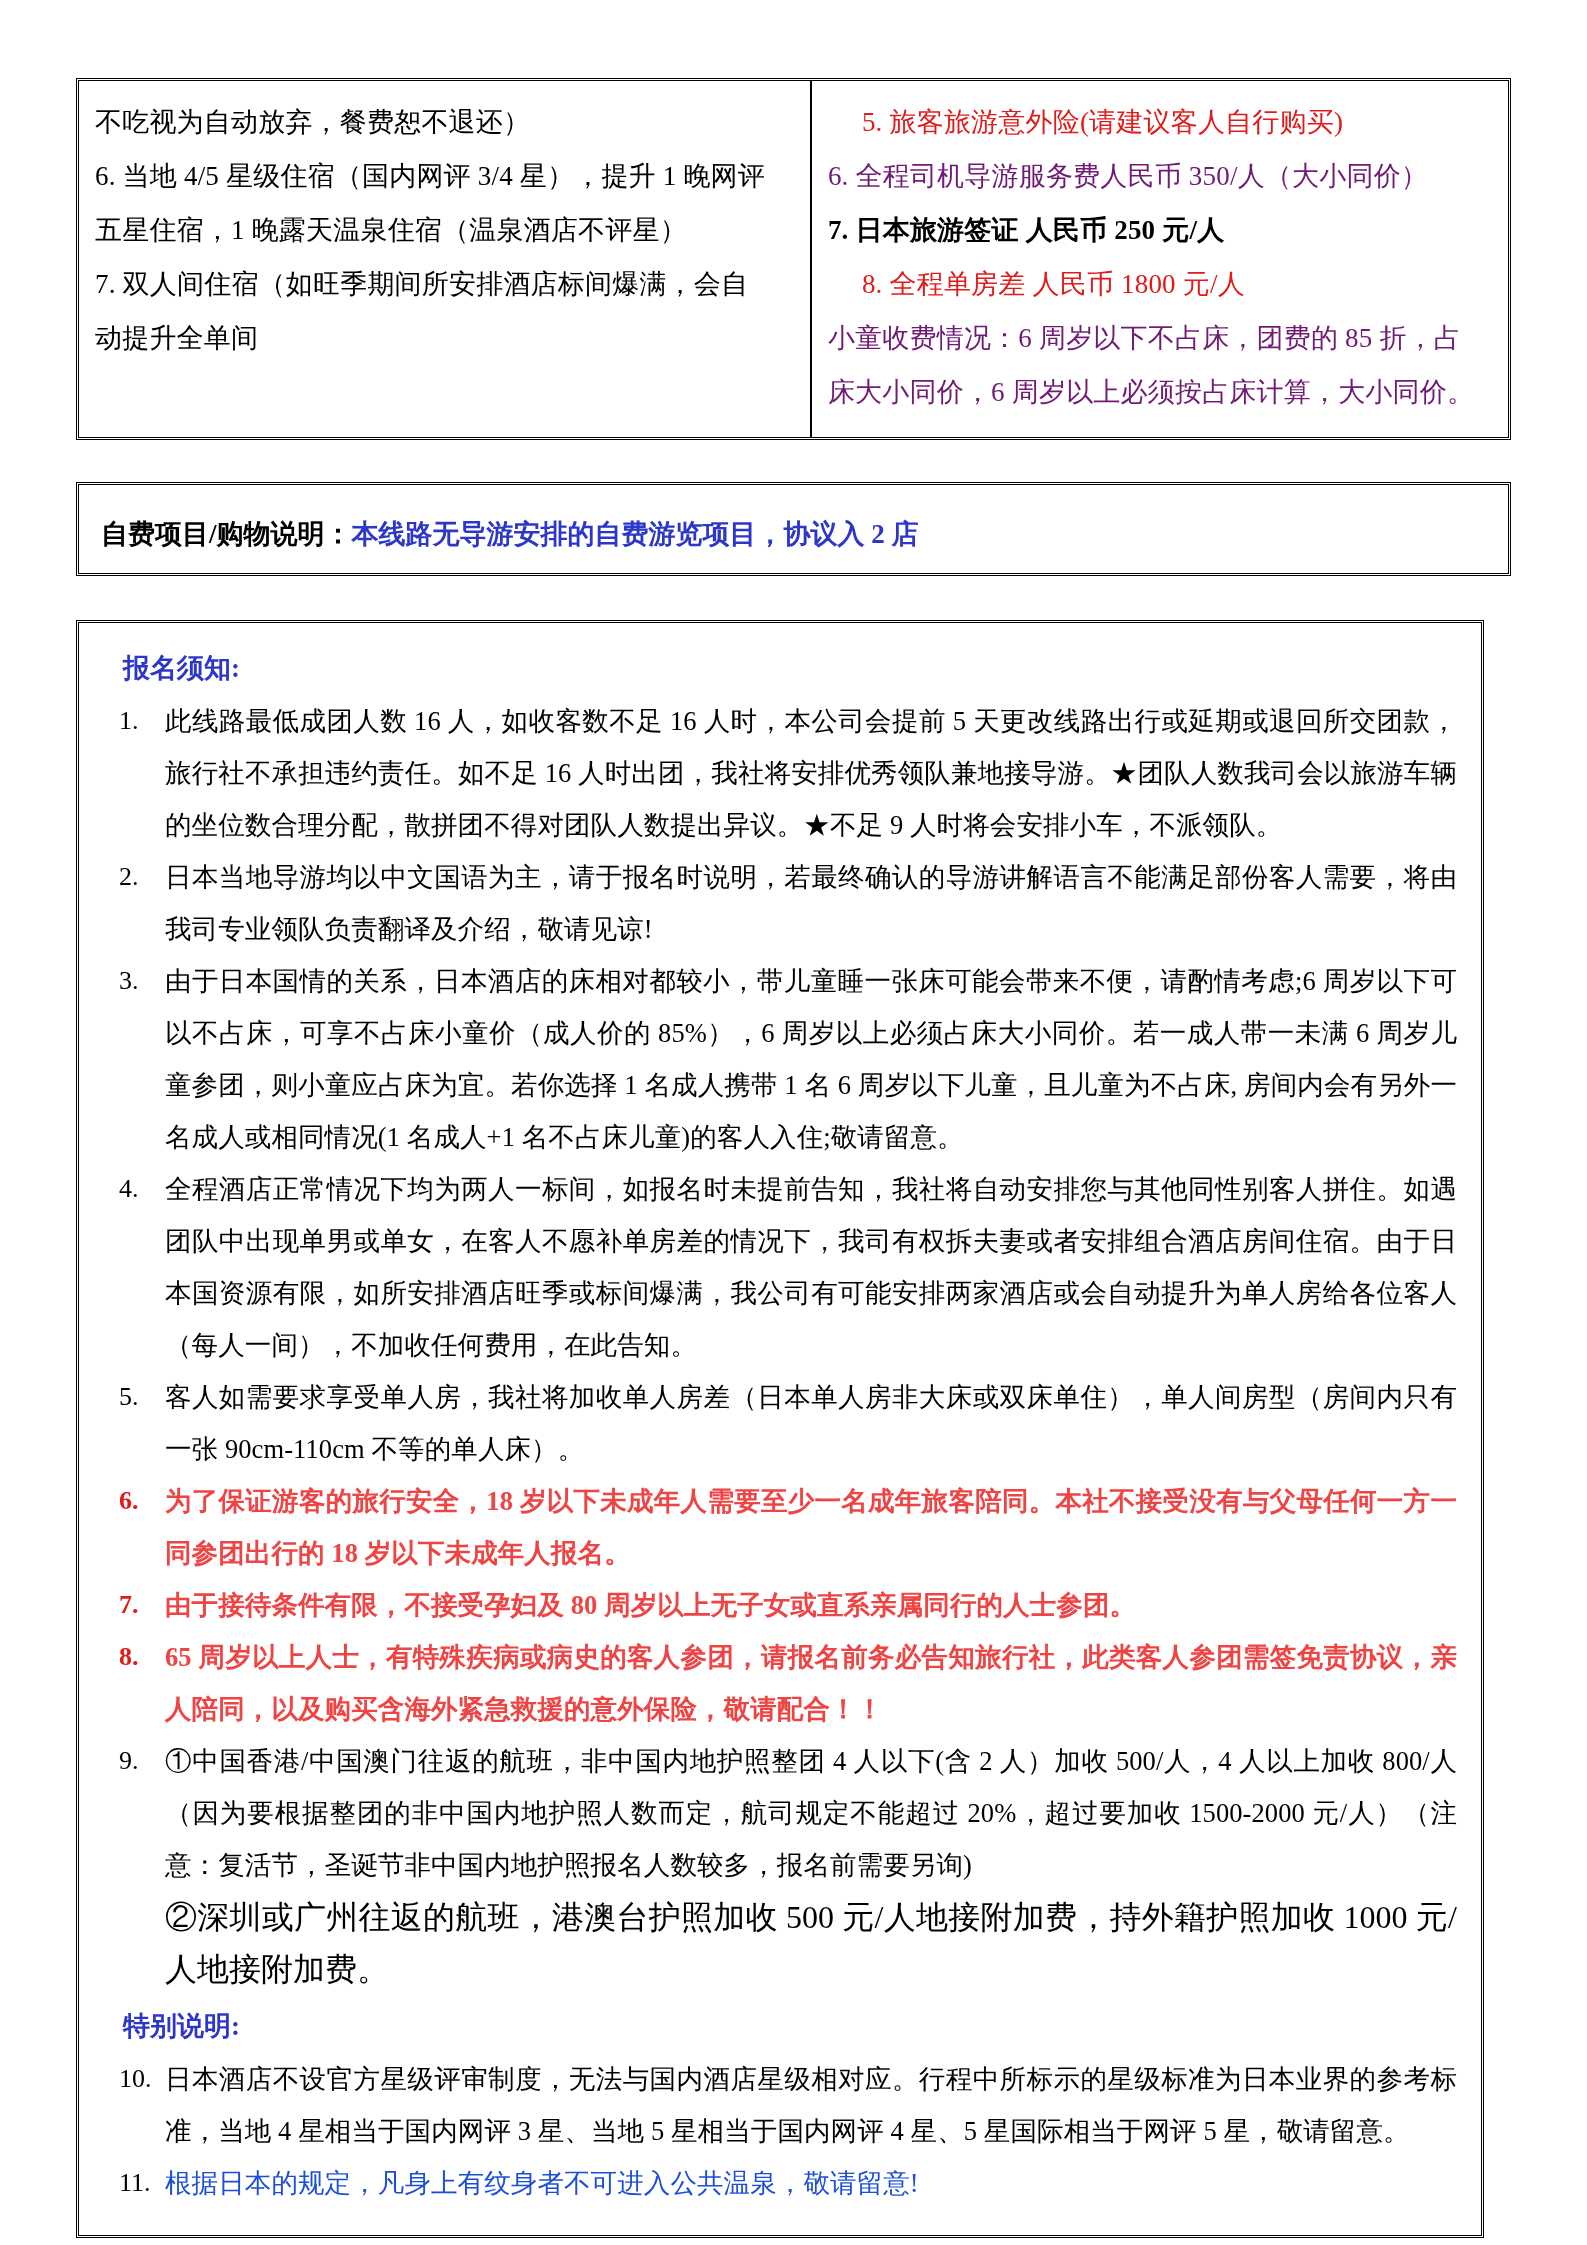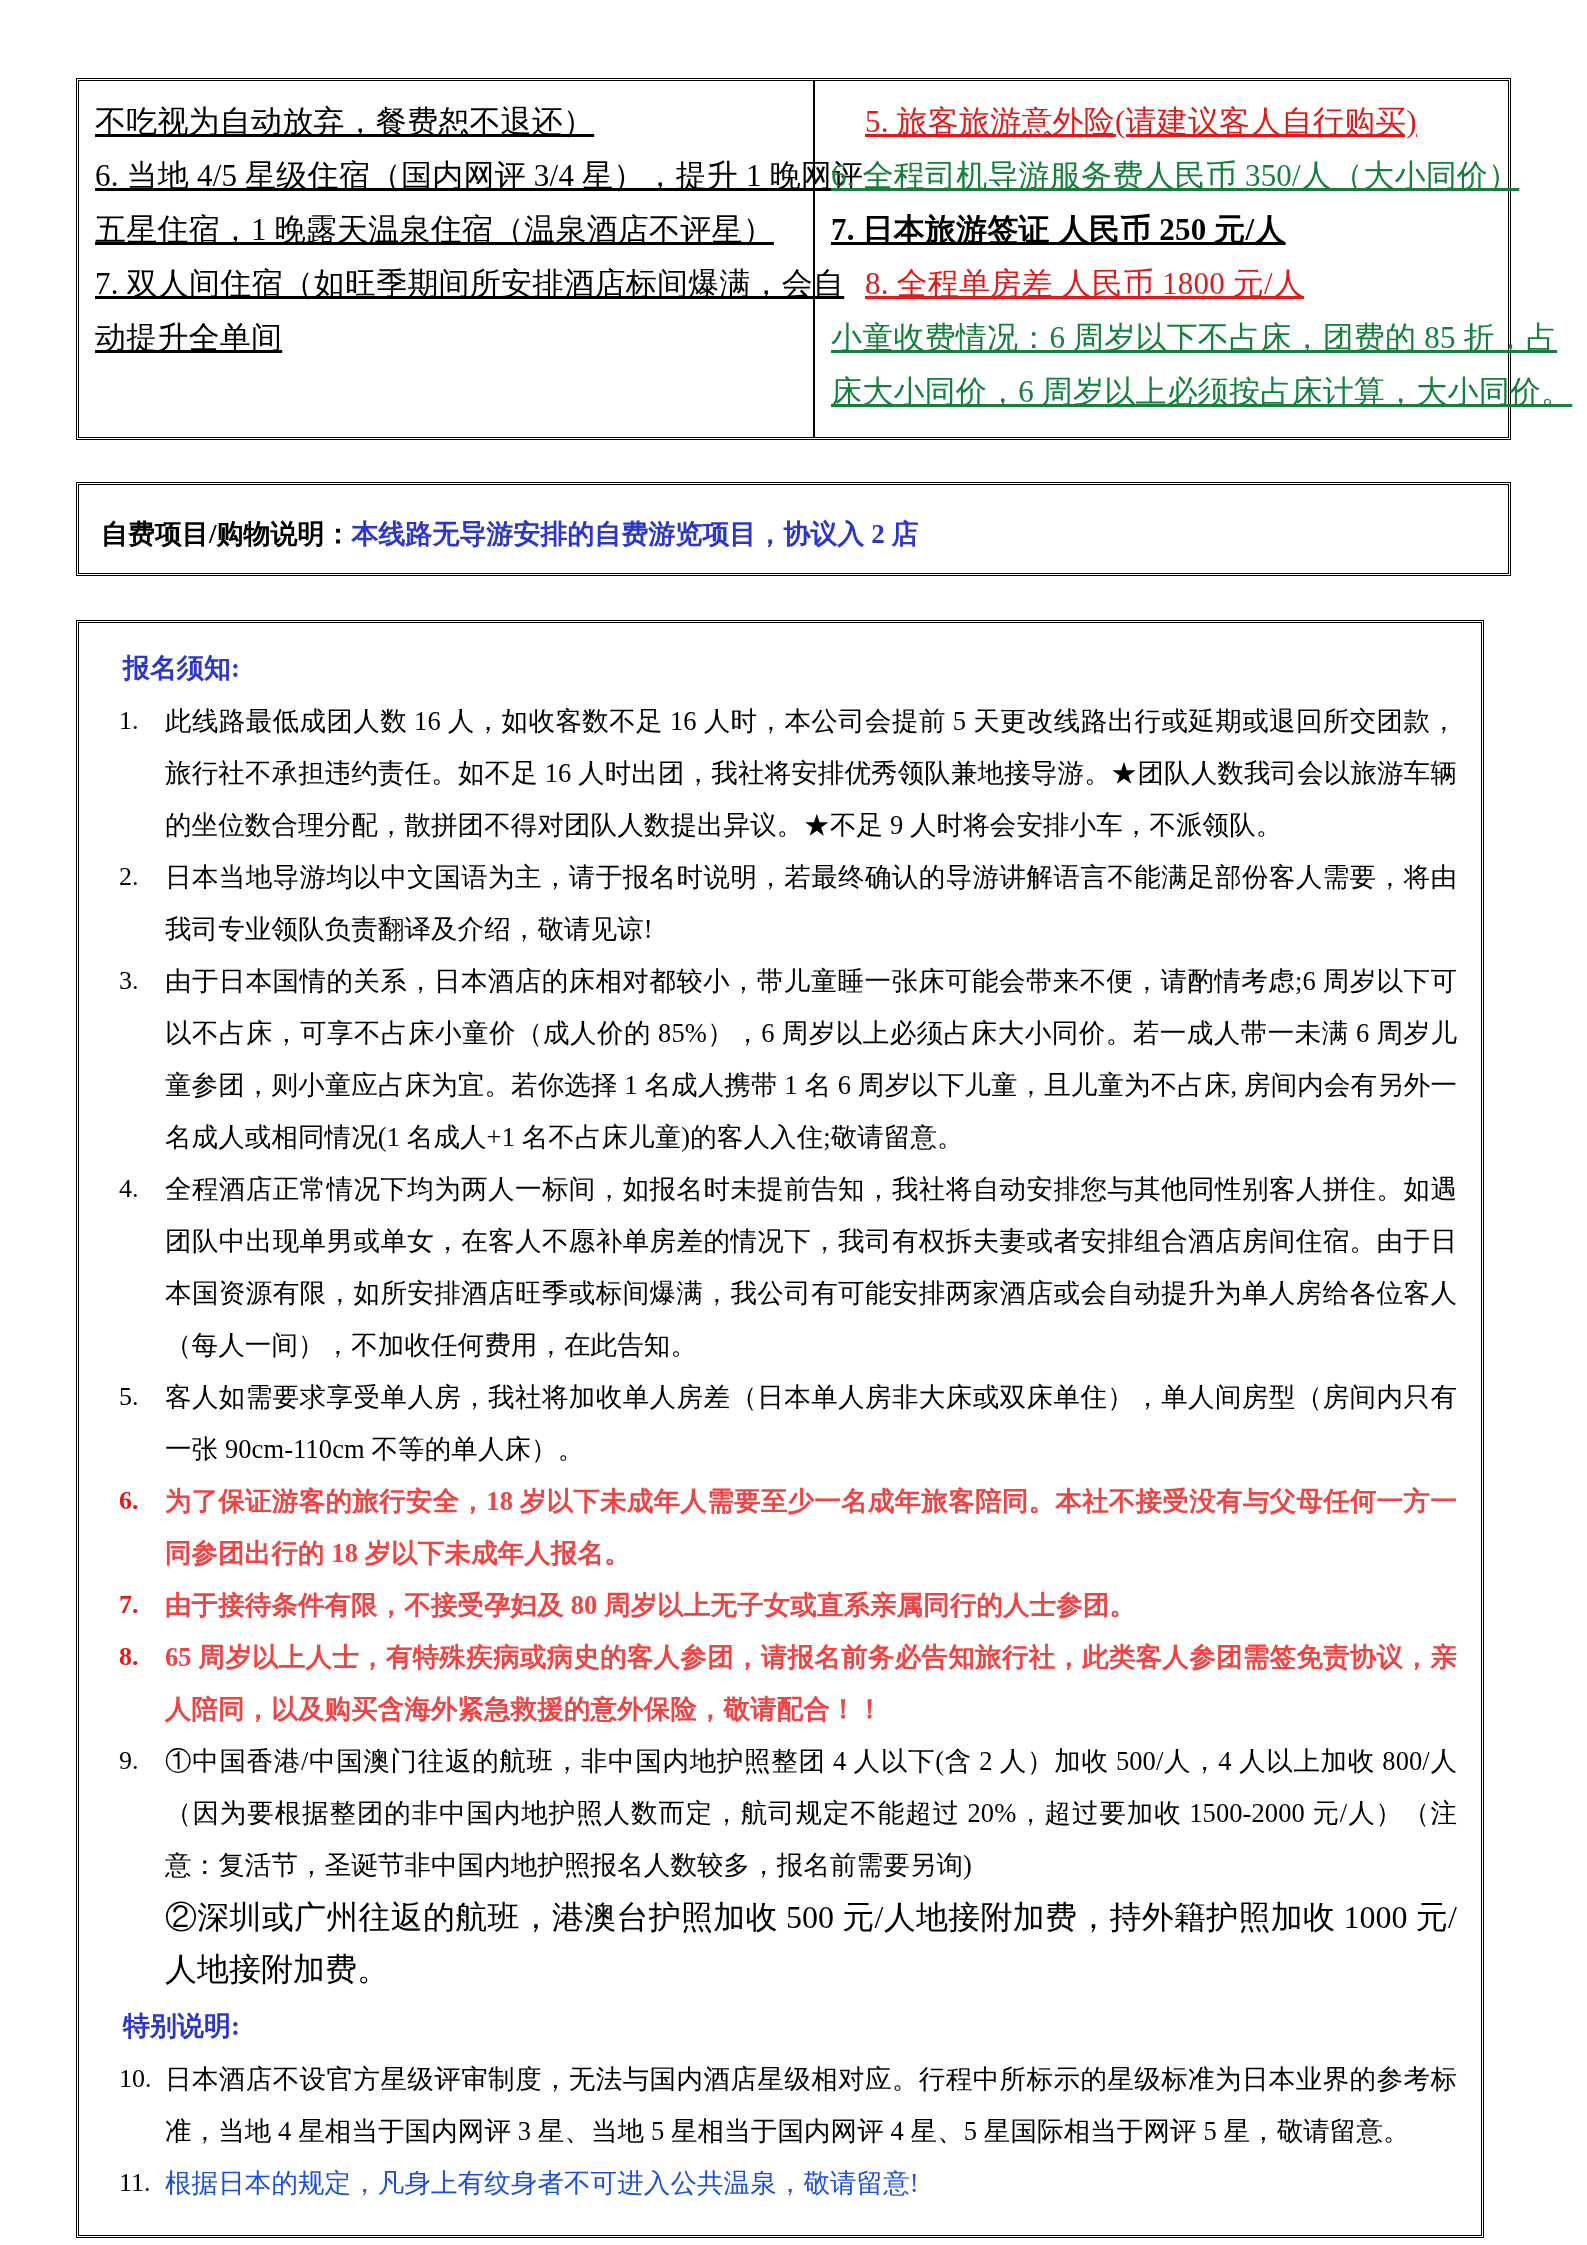--- a/index.html
+++ b/index.html
@@ -40,29 +40,28 @@
     padding: 14px 16px 18px 16px;
   }
   .top-table .col-left {
     width: 736px;
     border-right: 2px solid #000;
   }
   .top-table .col-right {
     width: 699px;
   }
   .tline {
-    font-size: 31px;
+    font-size: 27px;
     line-height: 54px;
     white-space: nowrap;
     letter-spacing: 0.2px;
-    text-decoration: underline;
   }
 
   .c-red   { color: #e01b1b; margin-left: 34px; }
-  .c-blue  { color: #15803d; }
+  .c-blue  { color: #701a75; }
   .c-black { color: #000000; }
   .bold    { font-weight: bold; }
 
   
   .strip {
     width: 1435px;
     box-sizing: border-box;
     padding: 32px 22px 22px 22px;
     margin-bottom: 44px;
   }

